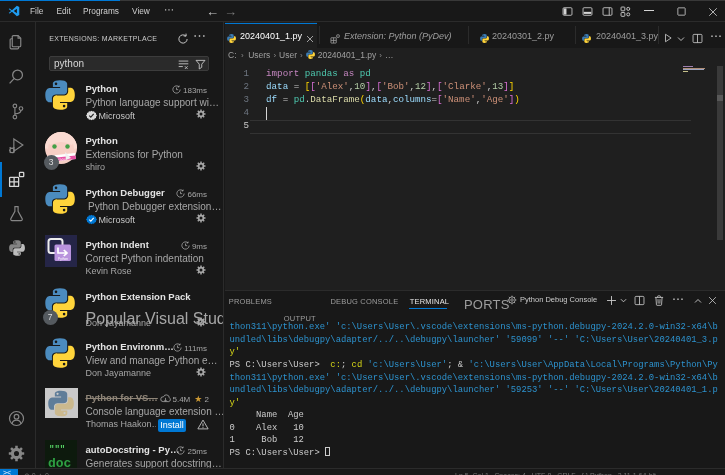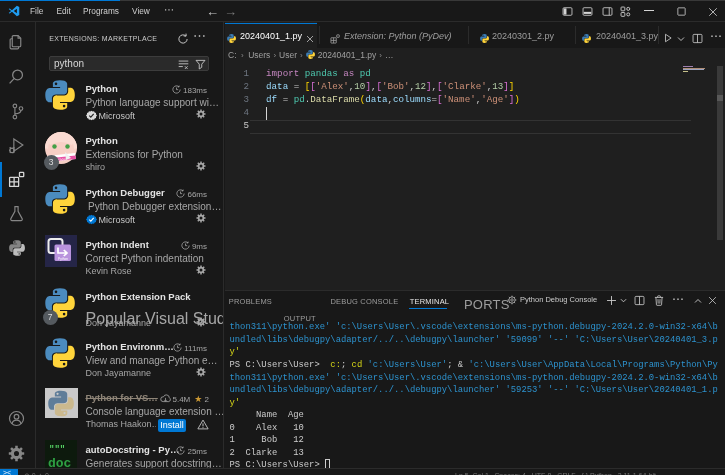--- a/index.html
+++ b/index.html
@@ -411,21 +411,20 @@
         <div style="height:12.55px;white-space:pre"><span style="color:#2d93cf">thon311\python.exe'&nbsp;'c:\Users\User\.vscode\extensions\ms-python.debugpy-2024.2.0-win32-x64\b</span></div>
         <div style="height:12.55px;white-space:pre"><span style="color:#2d93cf">undled\libs\debugpy\adapter/../..\debugpy\launcher'&nbsp;'59099'&nbsp;'--'&nbsp;'C:\Users\User\20240401_3.p</span></div>
         <div style="height:12.55px;white-space:pre"><span style="color:#d7d717">y'</span></div>
         <div style="height:12.55px;white-space:pre"><span style="color:#cccccc">PS&nbsp;C:\Users\User&gt;&nbsp;&nbsp;</span><span style="color:#d7d717">c:</span><span style="color:#cccccc">;&nbsp;</span><span style="color:#d7d717">cd</span><span style="color:#cccccc">&nbsp;</span><span style="color:#2d93cf">'c:\Users\User'</span><span style="color:#cccccc">;&nbsp;&amp;&nbsp;</span><span style="color:#2d93cf">'c:\Users\User\AppData\Local\Programs\Python\Py</span></div>
         <div style="height:12.55px;white-space:pre"><span style="color:#2d93cf">thon311\python.exe'&nbsp;'c:\Users\User\.vscode\extensions\ms-python.debugpy-2024.2.0-win32-x64\b</span></div>
         <div style="height:12.55px;white-space:pre"><span style="color:#2d93cf">undled\libs\debugpy\adapter/../..\debugpy\launcher'&nbsp;'59253'&nbsp;'--'&nbsp;'C:\Users\User\20240401_1.p</span></div>
         <div style="height:12.55px;white-space:pre"><span style="color:#d7d717">y'</span></div>
         <div style="height:12.55px;white-space:pre"><span style="color:#cccccc">&nbsp;&nbsp;&nbsp;&nbsp;&nbsp;Name&nbsp;&nbsp;Age</span></div>
         <div style="height:12.55px;white-space:pre"><span style="color:#cccccc">0&nbsp;&nbsp;&nbsp;&nbsp;Alex&nbsp;&nbsp;&nbsp;10</span></div>
         <div style="height:12.55px;white-space:pre"><span style="color:#cccccc">1&nbsp;&nbsp;&nbsp;&nbsp;&nbsp;Bob&nbsp;&nbsp;&nbsp;12</span></div>
-        <div style="height:12.55px;white-space:pre"><span style="color:#cccccc">2&nbsp;&nbsp;Clarke&nbsp;&nbsp;&nbsp;13</span></div>
         <div style="height:12.55px;white-space:pre"><span style="color:#cccccc">PS&nbsp;C:\Users\User&gt;&nbsp;</span><span style="display:inline-block;width:4.5px;height:9.5px;border:1px solid #cccccc;vertical-align:-1.5px"></span></div>
       </div>
 </div>
 
 <div class="abs" id="statusbar" style="left:0;top:468px;width:725px;height:7px;background:#181818;border-top:1px solid #2b2b2b;overflow:hidden">
   <div class="abs" style="left:0;top:0;width:18px;height:7px;background:#0078d4"></div>
   <div class="abs" style="left:3px;top:0px;font-size:7px;color:#fff">&gt;&lt;</div>
   <div class="abs" style="left:24px;top:2.5px;font-size:7px;color:#727272">⊗ 0 △ 0</div>
   <div class="abs" style="left:455px;top:2.5px;font-size:7px;color:#727272">Ln 5, Col 1&nbsp;&nbsp;&nbsp;Spaces: 4&nbsp;&nbsp;&nbsp;UTF-8&nbsp;&nbsp;&nbsp;CRLF&nbsp;&nbsp;&nbsp;{&nbsp;} Python&nbsp;&nbsp;&nbsp;3.11.1 64-bit&nbsp;</div>
 </div>

